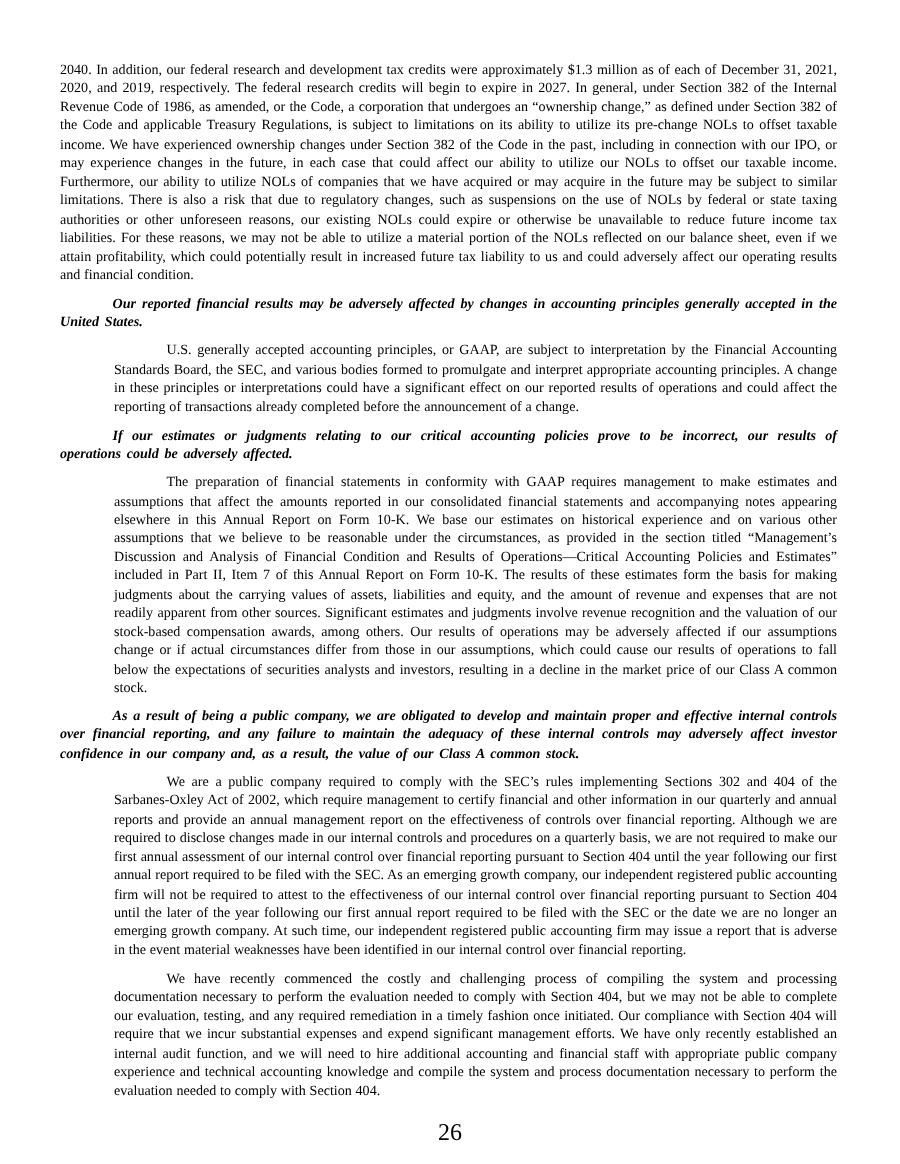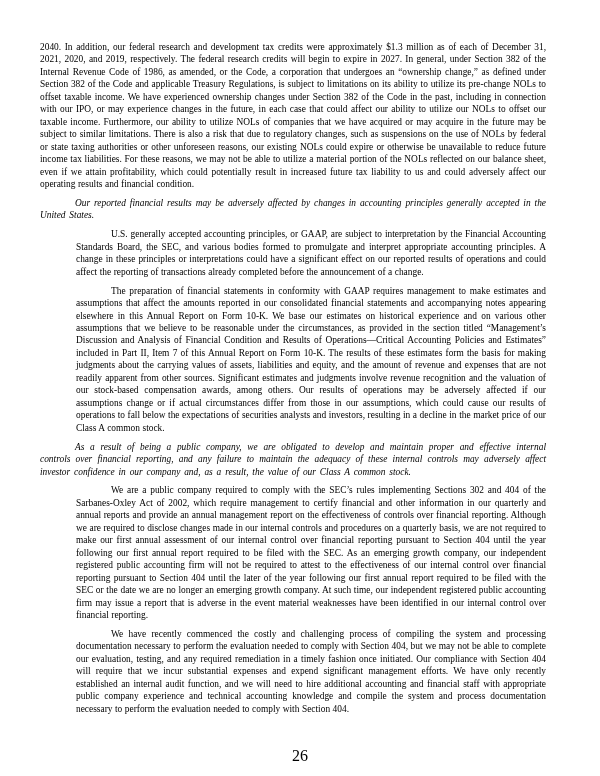--- a/index.html
+++ b/index.html
@@ -6,38 +6,38 @@
     margin: 0;
     padding: 0;
     background: #ffffff;
   }
   .page {
     position: relative;
     width: 600px;
     height: 776px;
     background: #ffffff;
     box-sizing: border-box;
-    padding: 41px 54px 0 40px;
+    padding: 41px 42px 0 40px;
     font-family: "Liberation Serif", "DejaVu Serif", serif;
     color: #000000;
     overflow: hidden;
   }
   .page p {
     margin: 0 0 6.5px 0;
     font-size: 9.4px;
     line-height: 12.45px;
     text-align: justify;
     word-spacing: 0.2px;
   }
   .page p.indent {
     text-indent: 35px;
     margin-left: 36px;
   }
   .page p.heading {
-    font-weight: normal;
+    font-weight: bold;
     font-style: italic;
     text-indent: 35px;
     word-spacing: 1.5px;
   }
   .page-number {
     position: absolute;
     bottom: 11px;
     left: 0;
     right: 0;
     text-align: center;
@@ -49,20 +49,21 @@
 </head>
 <body>
 
 <div class="page">
   <p class="body">2040. In addition, our federal research and development tax credits were approximately $1.3 million as of each of December 31, 2021, 2020, and 2019, respectively. The federal research credits will begin to expire in 2027. In general, under Section 382 of the Internal Revenue Code of 1986, as amended, or the Code, a corporation that undergoes an “ownership change,” as defined under Section 382 of the Code and applicable Treasury Regulations, is subject to limitations on its ability to utilize its pre-change NOLs to offset taxable income. We have experienced ownership changes under Section 382 of the Code in the past, including in connection with our IPO, or may experience changes in the future, in each case that could affect our ability to utilize our NOLs to offset our taxable income. Furthermore, our ability to utilize NOLs of companies that we have acquired or may acquire in the future may be subject to similar limitations. There is also a risk that due to regulatory changes, such as suspensions on the use of NOLs by federal or state taxing authorities or other unforeseen reasons, our existing NOLs could expire or otherwise be unavailable to reduce future income tax liabilities. For these reasons, we may not be able to utilize a material portion of the NOLs reflected on our balance sheet, even if we attain profitability, which could potentially result in increased future tax liability to us and could adversely affect our operating results and financial condition.</p>
 
   <p class="heading">Our reported financial results may be adversely affected by changes in accounting principles generally accepted in the United States.</p>
 
   <p class="indent">U.S. generally accepted accounting principles, or GAAP, are subject to interpretation by the Financial Accounting Standards Board, the SEC, and various bodies formed to promulgate and interpret appropriate accounting principles. A change in these principles or interpretations could have a significant effect on our reported results of operations and could affect the reporting of transactions already completed before the announcement of a change.</p>
 
+  <p class="heading">If our estimates or judgments relating to our critical accounting policies prove to be incorrect, our results of operations could be adversely affected.</p>
 
   <p class="indent">The preparation of financial statements in conformity with GAAP requires management to make estimates and assumptions that affect the amounts reported in our consolidated financial statements and accompanying notes appearing elsewhere in this Annual Report on Form 10-K. We base our estimates on historical experience and on various other assumptions that we believe to be reasonable under the circumstances, as provided in the section titled “Management’s Discussion and Analysis of Financial Condition and Results of Operations—Critical Accounting Policies and Estimates” included in Part II, Item 7 of this Annual Report on Form 10-K. The results of these estimates form the basis for making judgments about the carrying values of assets, liabilities and equity, and the amount of revenue and expenses that are not readily apparent from other sources. Significant estimates and judgments involve revenue recognition and the valuation of our stock-based compensation awards, among others. Our results of operations may be adversely affected if our assumptions change or if actual circumstances differ from those in our assumptions, which could cause our results of operations to fall below the expectations of securities analysts and investors, resulting in a decline in the market price of our Class A common stock.</p>
 
   <p class="heading">As a result of being a public company, we are obligated to develop and maintain proper and effective internal controls over financial reporting, and any failure to maintain the adequacy of these internal controls may adversely affect investor confidence in our company and, as a result, the value of our Class A common stock.</p>
 
   <p class="indent">We are a public company required to comply with the SEC’s rules implementing Sections 302 and 404 of the Sarbanes-Oxley Act of 2002, which require management to certify financial and other information in our quarterly and annual reports and provide an annual management report on the effectiveness of controls over financial reporting. Although we are required to disclose changes made in our internal controls and procedures on a quarterly basis, we are not required to make our first annual assessment of our internal control over financial reporting pursuant to Section 404 until the year following our first annual report required to be filed with the SEC. As an emerging growth company, our independent registered public accounting firm will not be required to attest to the effectiveness of our internal control over financial reporting pursuant to Section 404 until the later of the year following our first annual report required to be filed with the SEC or the date we are no longer an emerging growth company. At such time, our independent registered public accounting firm may issue a report that is adverse in the event material weaknesses have been identified in our internal control over financial reporting.</p>
 
   <p class="indent">We have recently commenced the costly and challenging process of compiling the system and processing documentation necessary to perform the evaluation needed to comply with Section 404, but we may not be able to complete our evaluation, testing, and any required remediation in a timely fashion once initiated. Our compliance with Section 404 will require that we incur substantial expenses and expend significant management efforts. We have only recently established an internal audit function, and we will need to hire additional accounting and financial staff with appropriate public company experience and technical accounting knowledge and compile the system and process documentation necessary to perform the evaluation needed to comply with Section 404.</p>
 
   <div class="page-number">26</div>

